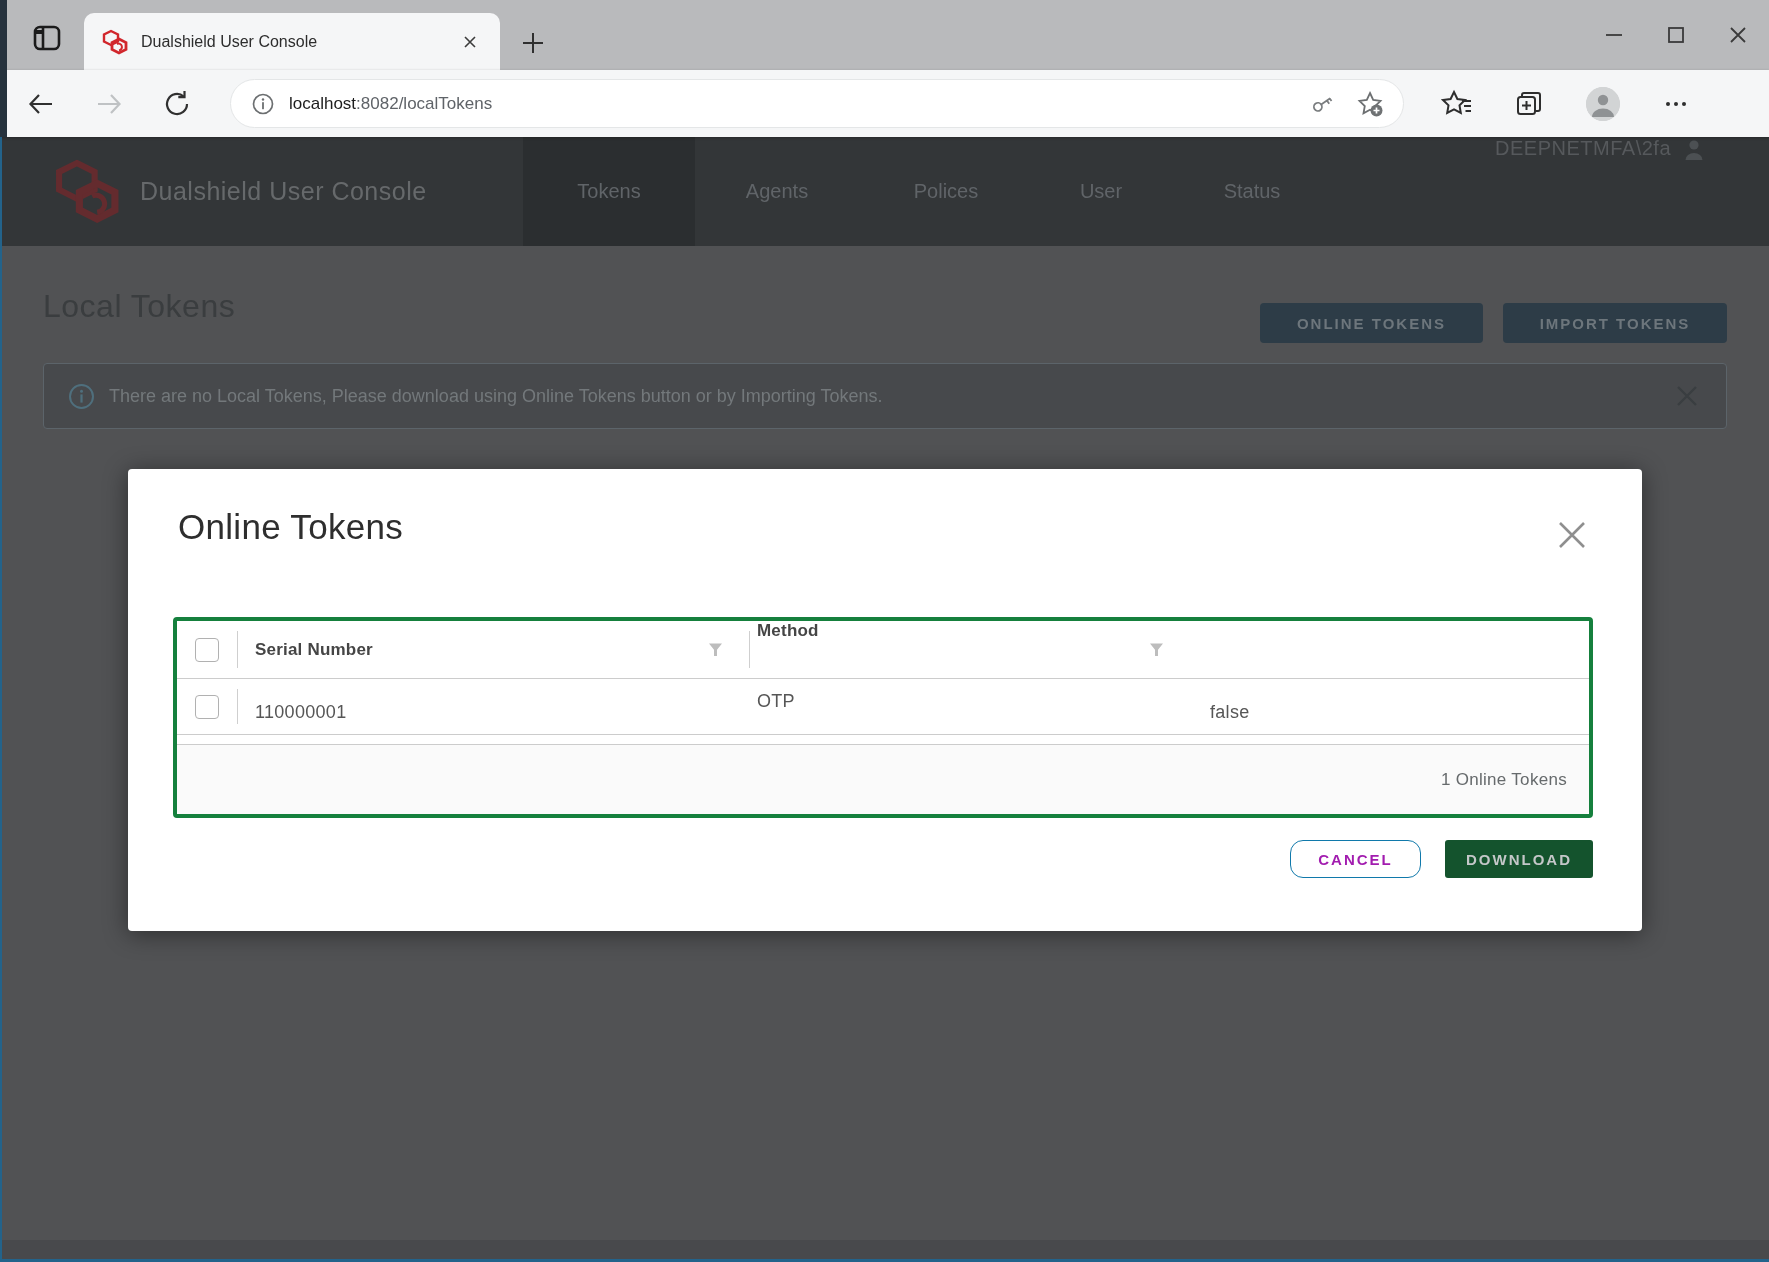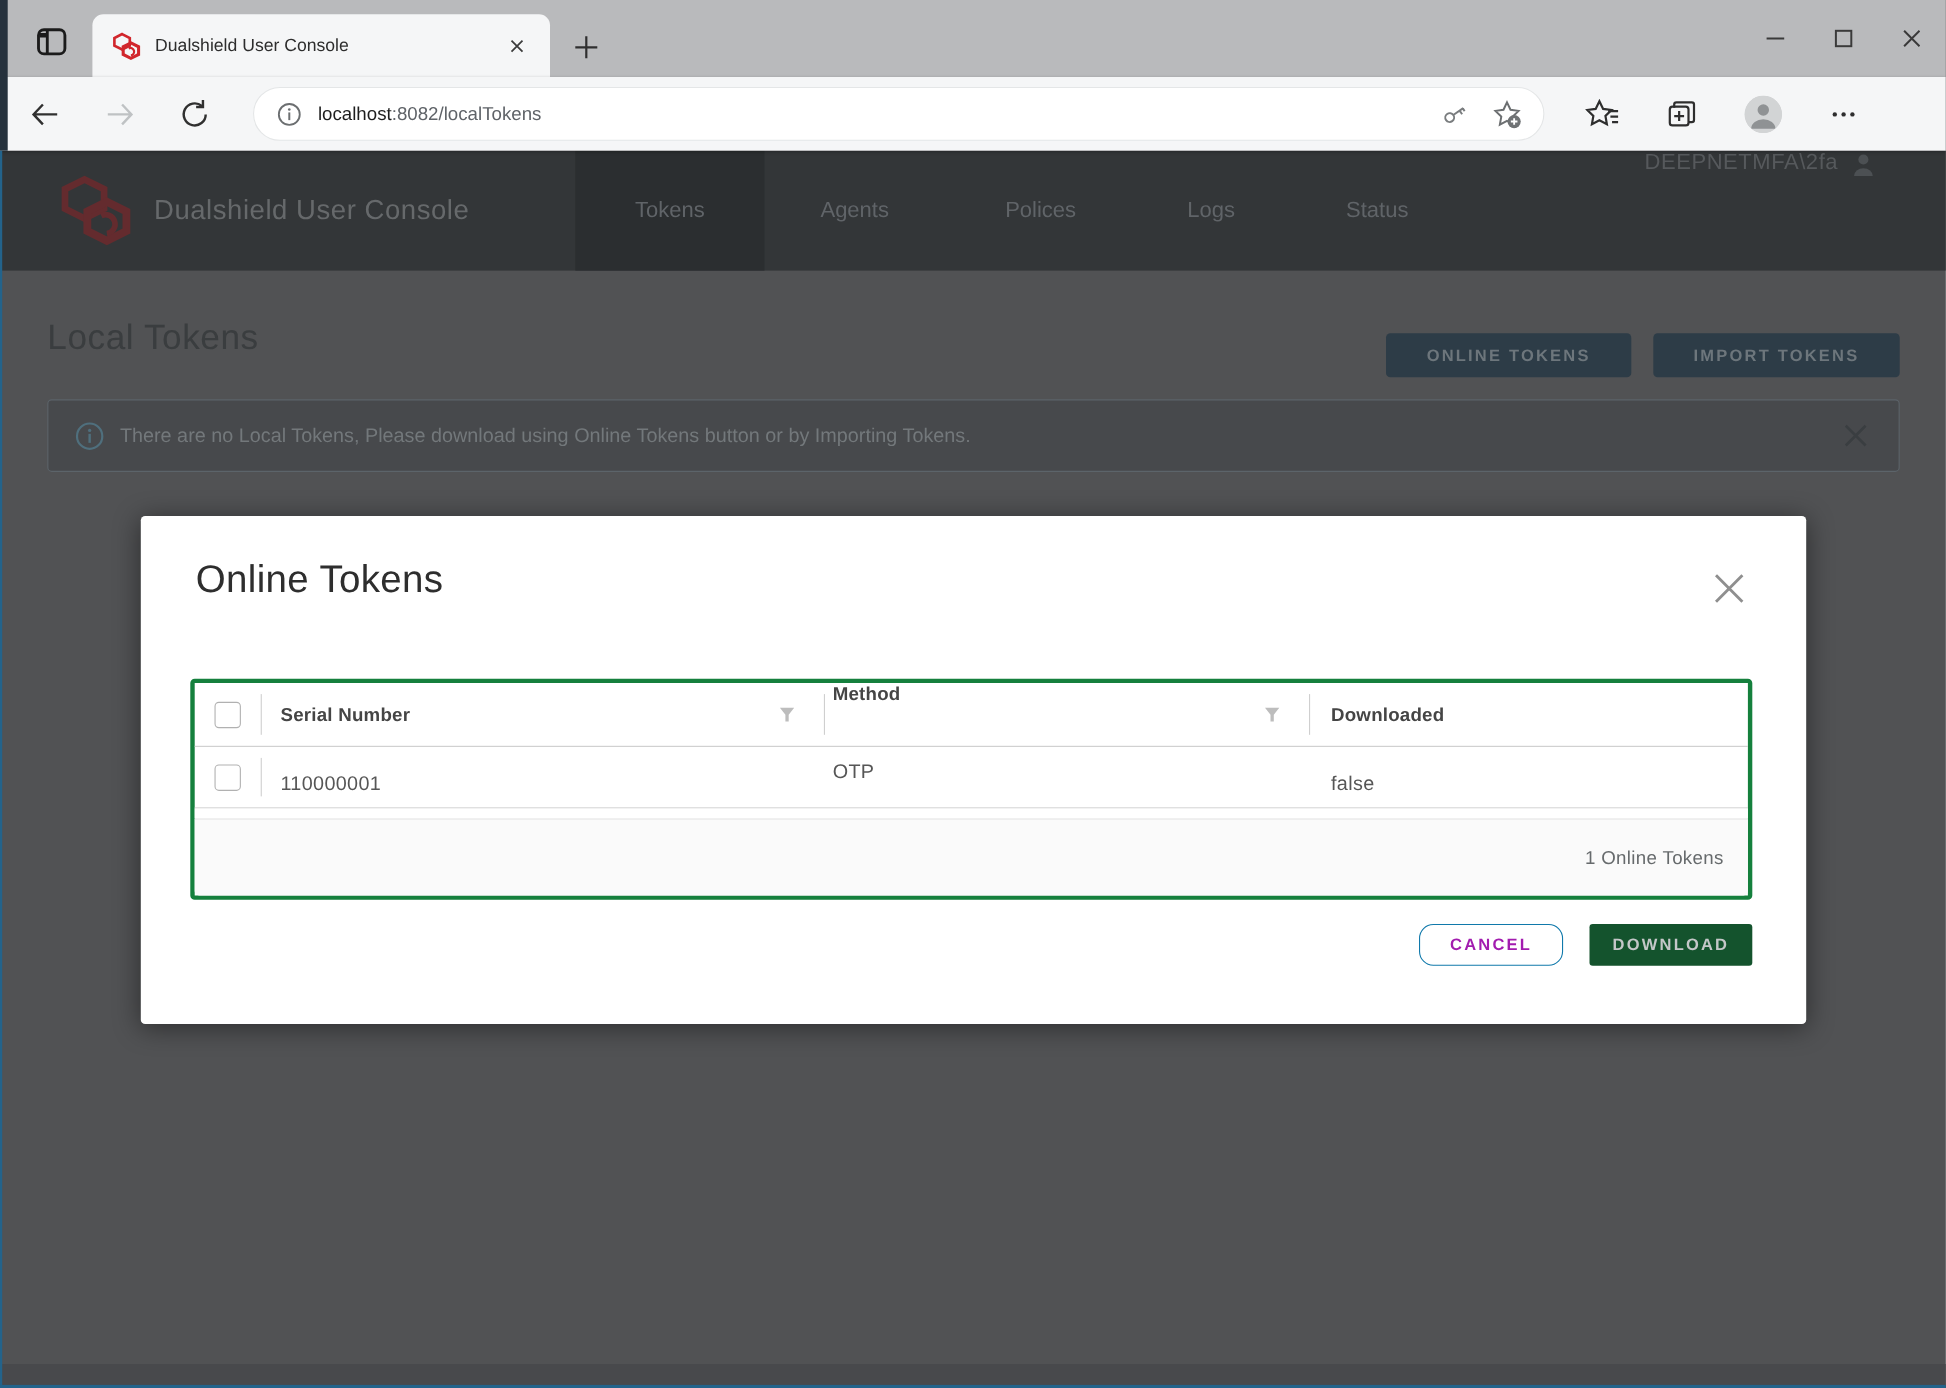--- a/index.html
+++ b/index.html
@@ -213,21 +213,21 @@
       <svg width="82" height="66" viewBox="0 0 26 26">
         <path d="M9 2 L16 5.5 V12.5 L9 16 L2 12.5 V5.5 Z" fill="none" stroke="#8c2326" stroke-width="2.4"></path>
         <path d="M17 10 L24 13.5 V20.5 L17 24 L10 20.5 V13.5 Z" fill="none" stroke="#8c2326" stroke-width="2.8"></path>
         <path d="M15 15 a3.4 3.4 0 1 1 2 6.4" fill="none" stroke="#8c2326" stroke-width="2"></path>
       </svg>
     </span>
     <span class="brand-text">Dualshield User Console</span>
     <span class="nav-item" style="left:609px;">Tokens</span>
     <span class="nav-item" style="left:777px;">Agents</span>
     <span class="nav-item" style="left:946px;">Polices</span>
-    <span class="nav-item" style="left:1101px;">Logs</span>
+    <span class="nav-item" style="left:1101px;">User</span>
     <span class="nav-item" style="left:1252px;">Status</span>
     <span class="nav-user">
       <span class="nav-user-text">DEEPNETMFA\2fa</span>
       <span>
         <svg width="26" height="26" viewBox="0 0 26 26">
           <circle cx="13" cy="8" r="4.6" fill="#4c5053"></circle>
           <path d="M4.5 23 a8.5 7 0 0 1 17 0 Z" fill="#4c5053"></path>
         </svg>
       </span>
     </span>
@@ -277,23 +277,20 @@
           </span>
         </div>
         <div class="col-method col-divider">
           <span class="hdr-label">Method</span>
           <span class="funnel">
             <svg width="15" height="15" viewBox="0 0 15 15">
                 <path d="M1 1 H14 L9 7.2 V13.5 L6 13.5 V7.2 Z" fill="#bdbdbd"></path>
               </svg>
           </span>
         </div>
-        <div class="col-dl col-divider">
-          <span class="hdr-label">Downloaded</span>
-        </div>
       </div>
 
       <div class="dg-row dg-body">
         <div class="col-check">
           <span class="checkbox"></span>
         </div>
         <div class="col-serial col-divider">
           <span class="cell-text">110000001</span>
         </div>
         <div class="col-method">

